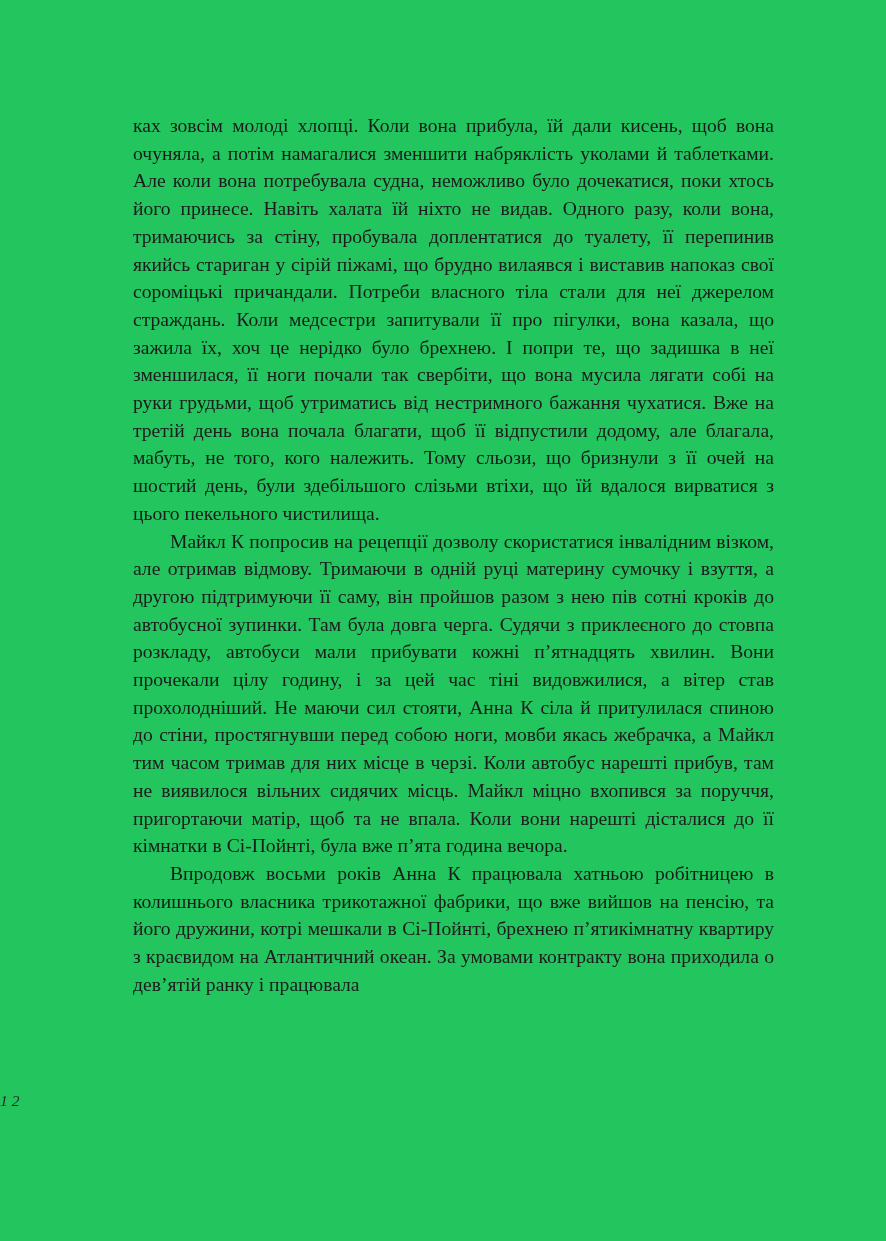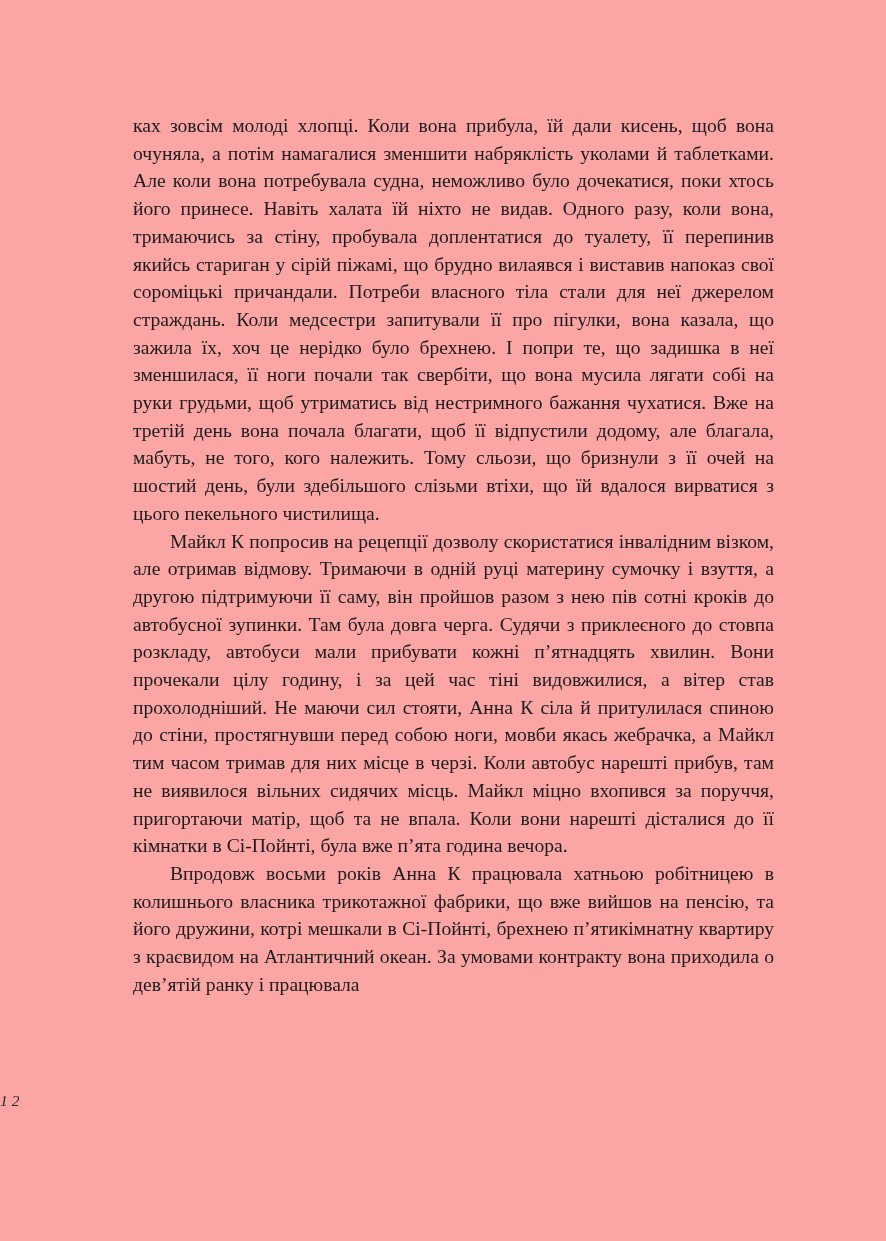--- a/index.html
+++ b/index.html
@@ -12,21 +12,21 @@
     height: 1241px;
     position: relative;
     font-family: "Liberation Serif", "DejaVu Serif", serif;
     color: #1c1c1c;
     overflow: hidden;
   }
   .page {
     width: 886px;
     height: 1241px;
     position: relative;
-    background: #fca5a5;
+    background: #22c55e;
   }
   .text-block {
     position: absolute;
     top: 112px;
     left: 133px;
     width: 641px;
     font-size: 19.6px;
     line-height: 27.7px;
     text-align: justify;
     text-justify: inter-word;

